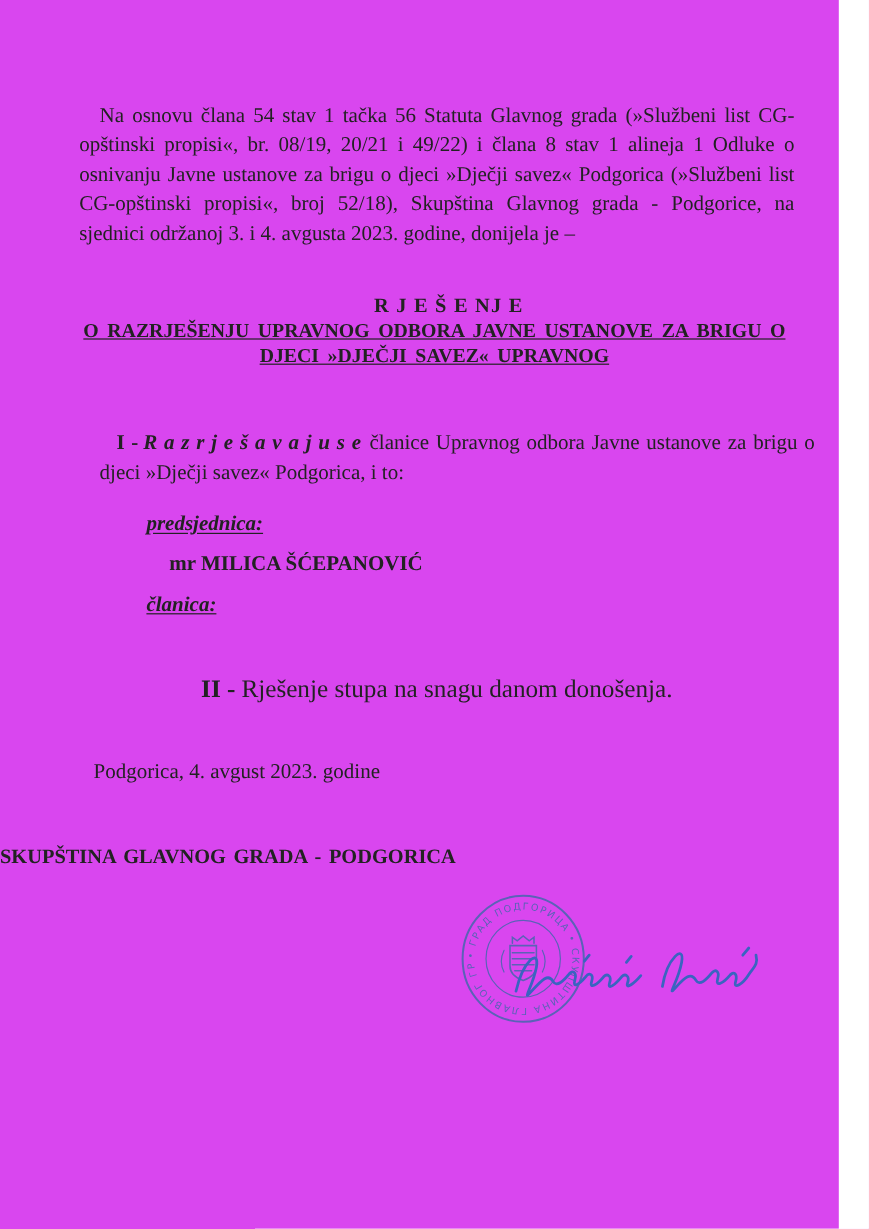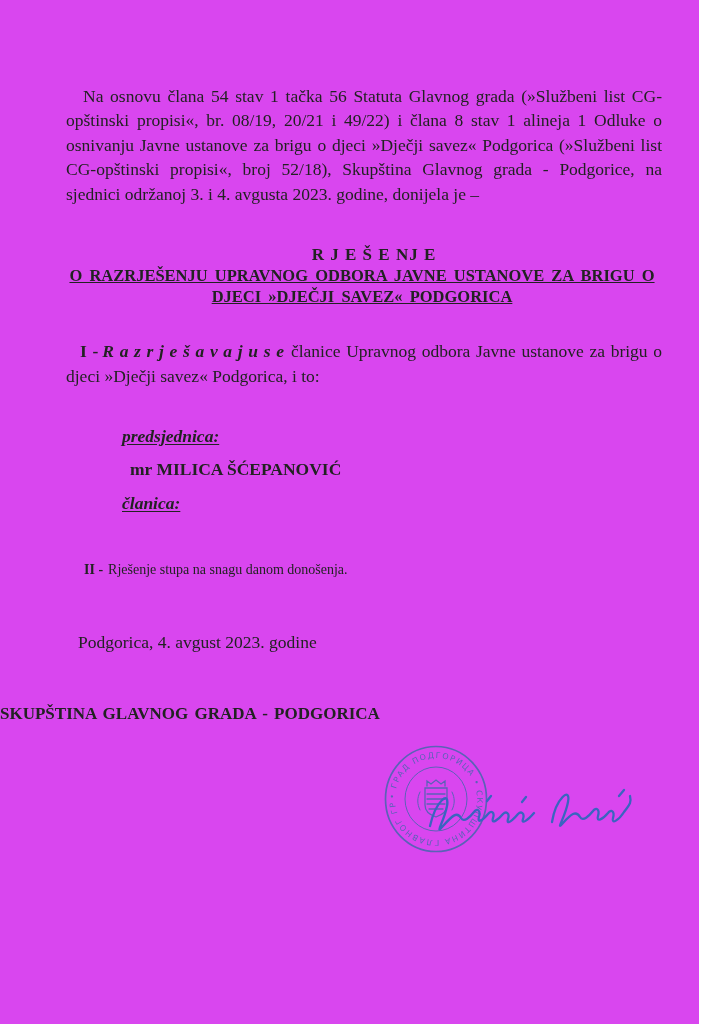--- a/index.html
+++ b/index.html
@@ -19,36 +19,36 @@
   }
   .title-block{
     position:absolute;left:0;top:244px;width:724px;
     text-align:center;font-weight:bold;
   }
   .title-line1{font-size:17px;letter-spacing:1px;line-height:21px;padding-left:24px;}
   .title-line2,.title-line3{font-size:16.5px;line-height:21px;word-spacing:3px;text-decoration:underline;}
   .art1{
     position:absolute;left:66px;top:339px;width:596px;
     font-size:17.5px;line-height:25px;text-align:justify;text-indent:14px;
-    margin:0;
+    margin:17px;
   }
   .art1 .num{font-weight:bold;margin-right:4px;}
   .art1 .lead{font-weight:bold;font-style:italic;margin-right:7px;}
   .role-label{
     position:absolute;left:122px;
     font-size:17.5px;font-weight:bold;font-style:italic;
     text-decoration:underline;text-underline-offset:2px;
   }
   .member-name{
-    position:absolute;left:130px;
+    position:absolute;left:141px;
     font-size:17.5px;font-weight:bold;
   }
   .art2{
     position:absolute;left:84px;top:562px;width:560px;
-    font-size:14px;margin:0;
+    font-size:21px;margin:0;text-align:center;
   }
   .art2 .num{font-weight:bold;margin-right:5px;}
   .refblock{
     position:absolute;left:78px;top:631px;
     font-size:17.5px;line-height:23.5px;
   }
   .issuer{
     position:absolute;left:0;top:704px;width:724px;
     text-align:left;font-weight:bold;font-size:17px;word-spacing:2px;
   }
@@ -69,21 +69,21 @@
 </head>
 <body>
 
 <div class="page">
 
   <p class="intro">Na osnovu člana 54 stav 1 tačka 56 Statuta Glavnog grada (»Službeni list CG-opštinski propisi«, br. 08/19, 20/21 i 49/22) i člana  8 stav 1 alineja 1 Odluke o osnivanju Javne ustanove za brigu o djeci »Dječji savez« Podgorica (»Službeni list CG-opštinski propisi«, broj 52/18), Skupština Glavnog grada - Podgorice, na sjednici održanoj 3. i 4. avgusta 2023. godine, donijela je –</p>
 
   <div class="title-block">
     <div class="title-line1">R J E Š E NJ E</div>
     <div class="title-line2">O RAZRJEŠENJU  UPRAVNOG  ODBORA  JAVNE USTANOVE ZA BRIGU O</div>
-    <div class="title-line3">DJECI »DJEČJI SAVEZ« PODGORICA</div>
+    <div class="title-line3">DJECI »DJEČJI SAVEZ« UPRAVNOG</div>
   </div>
 
   <p class="art1">
     <span class="num">I -</span><span class="lead">R a z r j e š a v a j u   s e</span><span>članice  Upravnog  odbora Javne ustanove za brigu o djeci »Dječji savez« Podgorica, i to:</span>
   </p>
 
   <div class="role-label" style="top:426px">predsjednica:</div>
 
   <div class="member-name" style="top:459px">mr MILICA ŠĆEPANOVIĆ</div>
 

